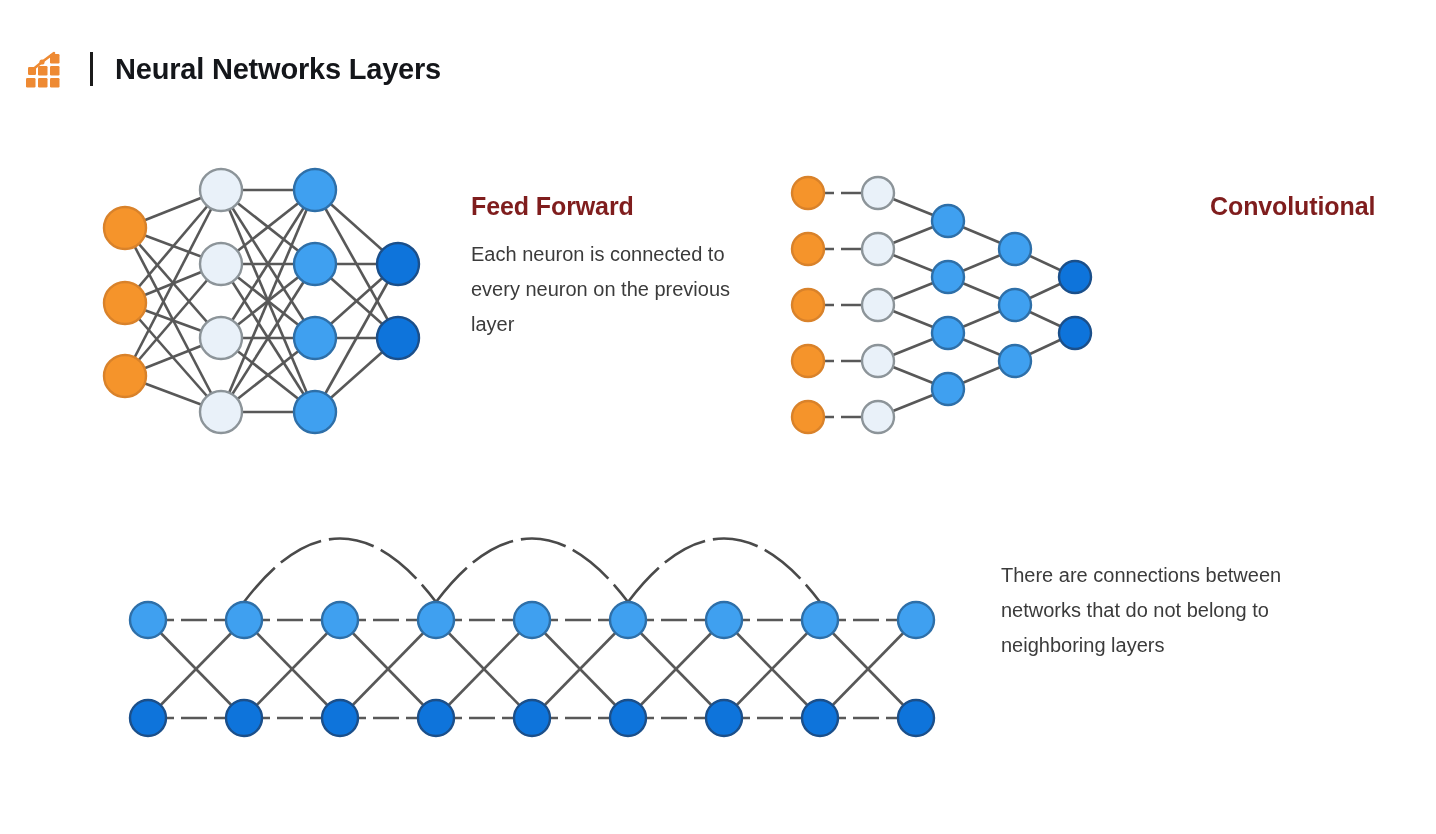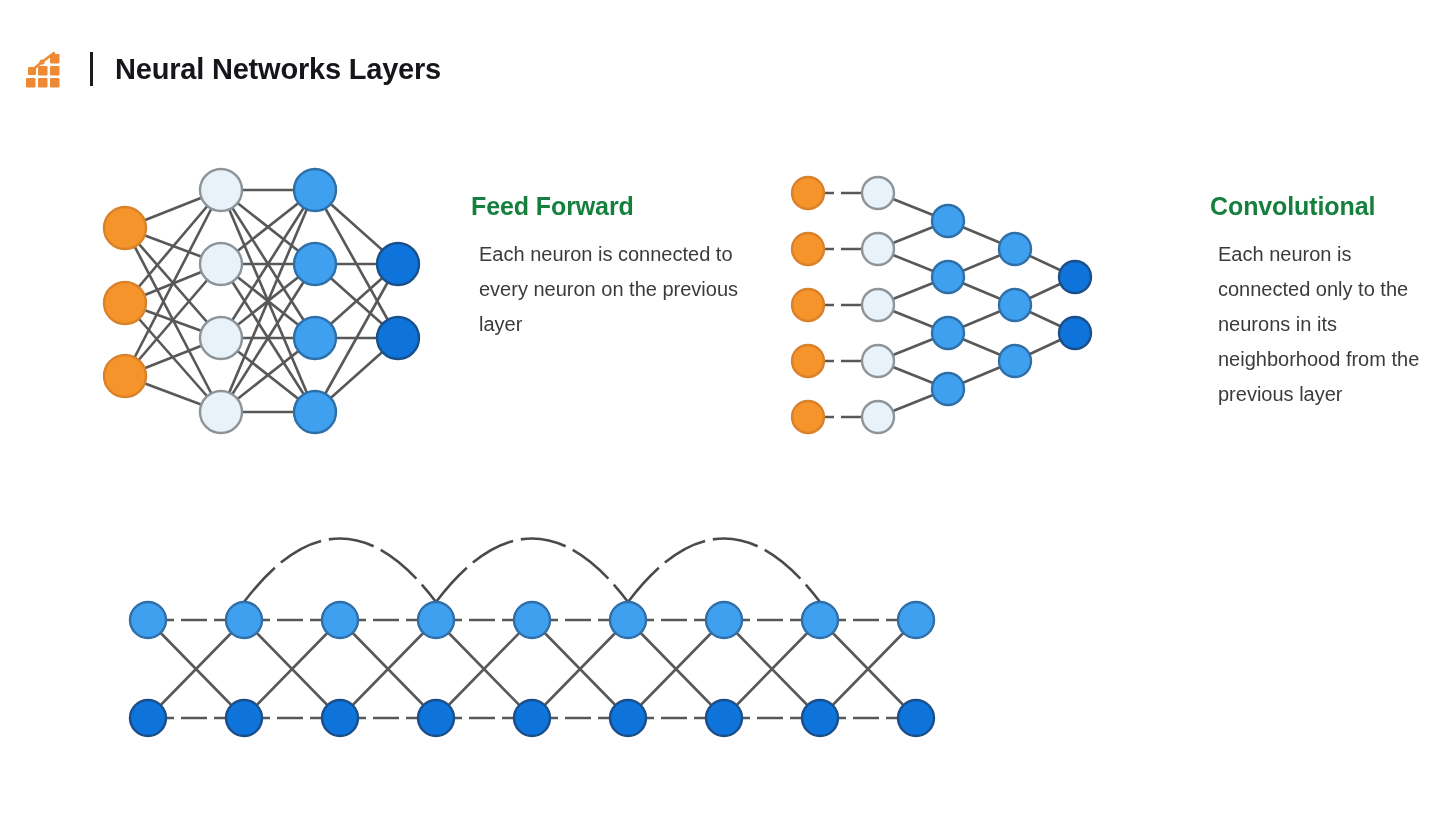--- a/index.html
+++ b/index.html
@@ -50,31 +50,31 @@
   
   .panel {
     position: absolute;
   }
   .panel-text {
     position: absolute;
   }
   .panel-heading {
     font-size: 25px;
     font-weight: 700;
-    color: #15803d;
+    color: #7f1d1d;
     margin: 0 0 16px 0;
     letter-spacing: -0.1px;
     white-space: nowrap;
   }
   .panel-body {
     font-size: 20px;
     font-weight: 400;
     line-height: 35px;
     color: #3b3b3b;
-    margin: 8px;
+    margin: 0;
     max-width: 260px;
   }
   .panel-body.wide { max-width: 300px; }
 
   
   .panel-ff-diagram  { left: 95px;  top: 158px; }
   .panel-ff-text     { left: 471px; top: 192px; }
   .panel-cnn-diagram { left: 785px; top: 166px; }
   .panel-cnn-text    { left: 1210px; top: 192px; }
   .panel-res-diagram { left: 118px; top: 525px; }
@@ -217,21 +217,20 @@
         <circle cx="230" cy="139" r="16" fill="#3FA0F0" stroke="#2E6FA8" class="node"></circle>
         <circle cx="230" cy="195" r="16" fill="#3FA0F0" stroke="#2E6FA8" class="node"></circle>
         <circle cx="290" cy="111" r="16" fill="#0E74DB" stroke="#1B4F8A" class="node"></circle>
         <circle cx="290" cy="167" r="16" fill="#0E74DB" stroke="#1B4F8A" class="node"></circle>
       </g>
   </svg>
 </div>
 
 <div class="panel-text panel-cnn-text">
   <h2 class="panel-heading">Convolutional</h2>
-  <p class="panel-body wide">Each neuron is connected only to the neurons in its neighborhood from the previous layer</p>
 </div>
 
 <div class="panel panel-res-diagram">
   <svg width="860" height="250" viewBox="0 0 860 250">
     <g id="res-edges">
         <line x1="30" y1="95" x2="126" y2="95" class="edge-dash"></line>
         <line x1="30" y1="193" x2="126" y2="193" class="edge-dash"></line>
         <line x1="30" y1="95" x2="126" y2="193" class="edge"></line>
         <line x1="30" y1="193" x2="126" y2="95" class="edge"></line>
         <line x1="126" y1="95" x2="222" y2="95" class="edge-dash"></line>
@@ -285,13 +284,14 @@
         <circle cx="606" cy="193" r="18" fill="#0E74DB" stroke="#1B4F8A" class="node"></circle>
         <circle cx="702" cy="95" r="18" fill="#3FA0F0" stroke="#2E6FA8" class="node"></circle>
         <circle cx="702" cy="193" r="18" fill="#0E74DB" stroke="#1B4F8A" class="node"></circle>
         <circle cx="798" cy="95" r="18" fill="#3FA0F0" stroke="#2E6FA8" class="node"></circle>
         <circle cx="798" cy="193" r="18" fill="#0E74DB" stroke="#1B4F8A" class="node"></circle>
       </g>
   </svg>
 </div>
 
 <div class="panel-text panel-res-text">
+  <p class="panel-body wide">There are connections between networks that do not belong to neighboring layers</p>
 </div>
 
 </body></html>

